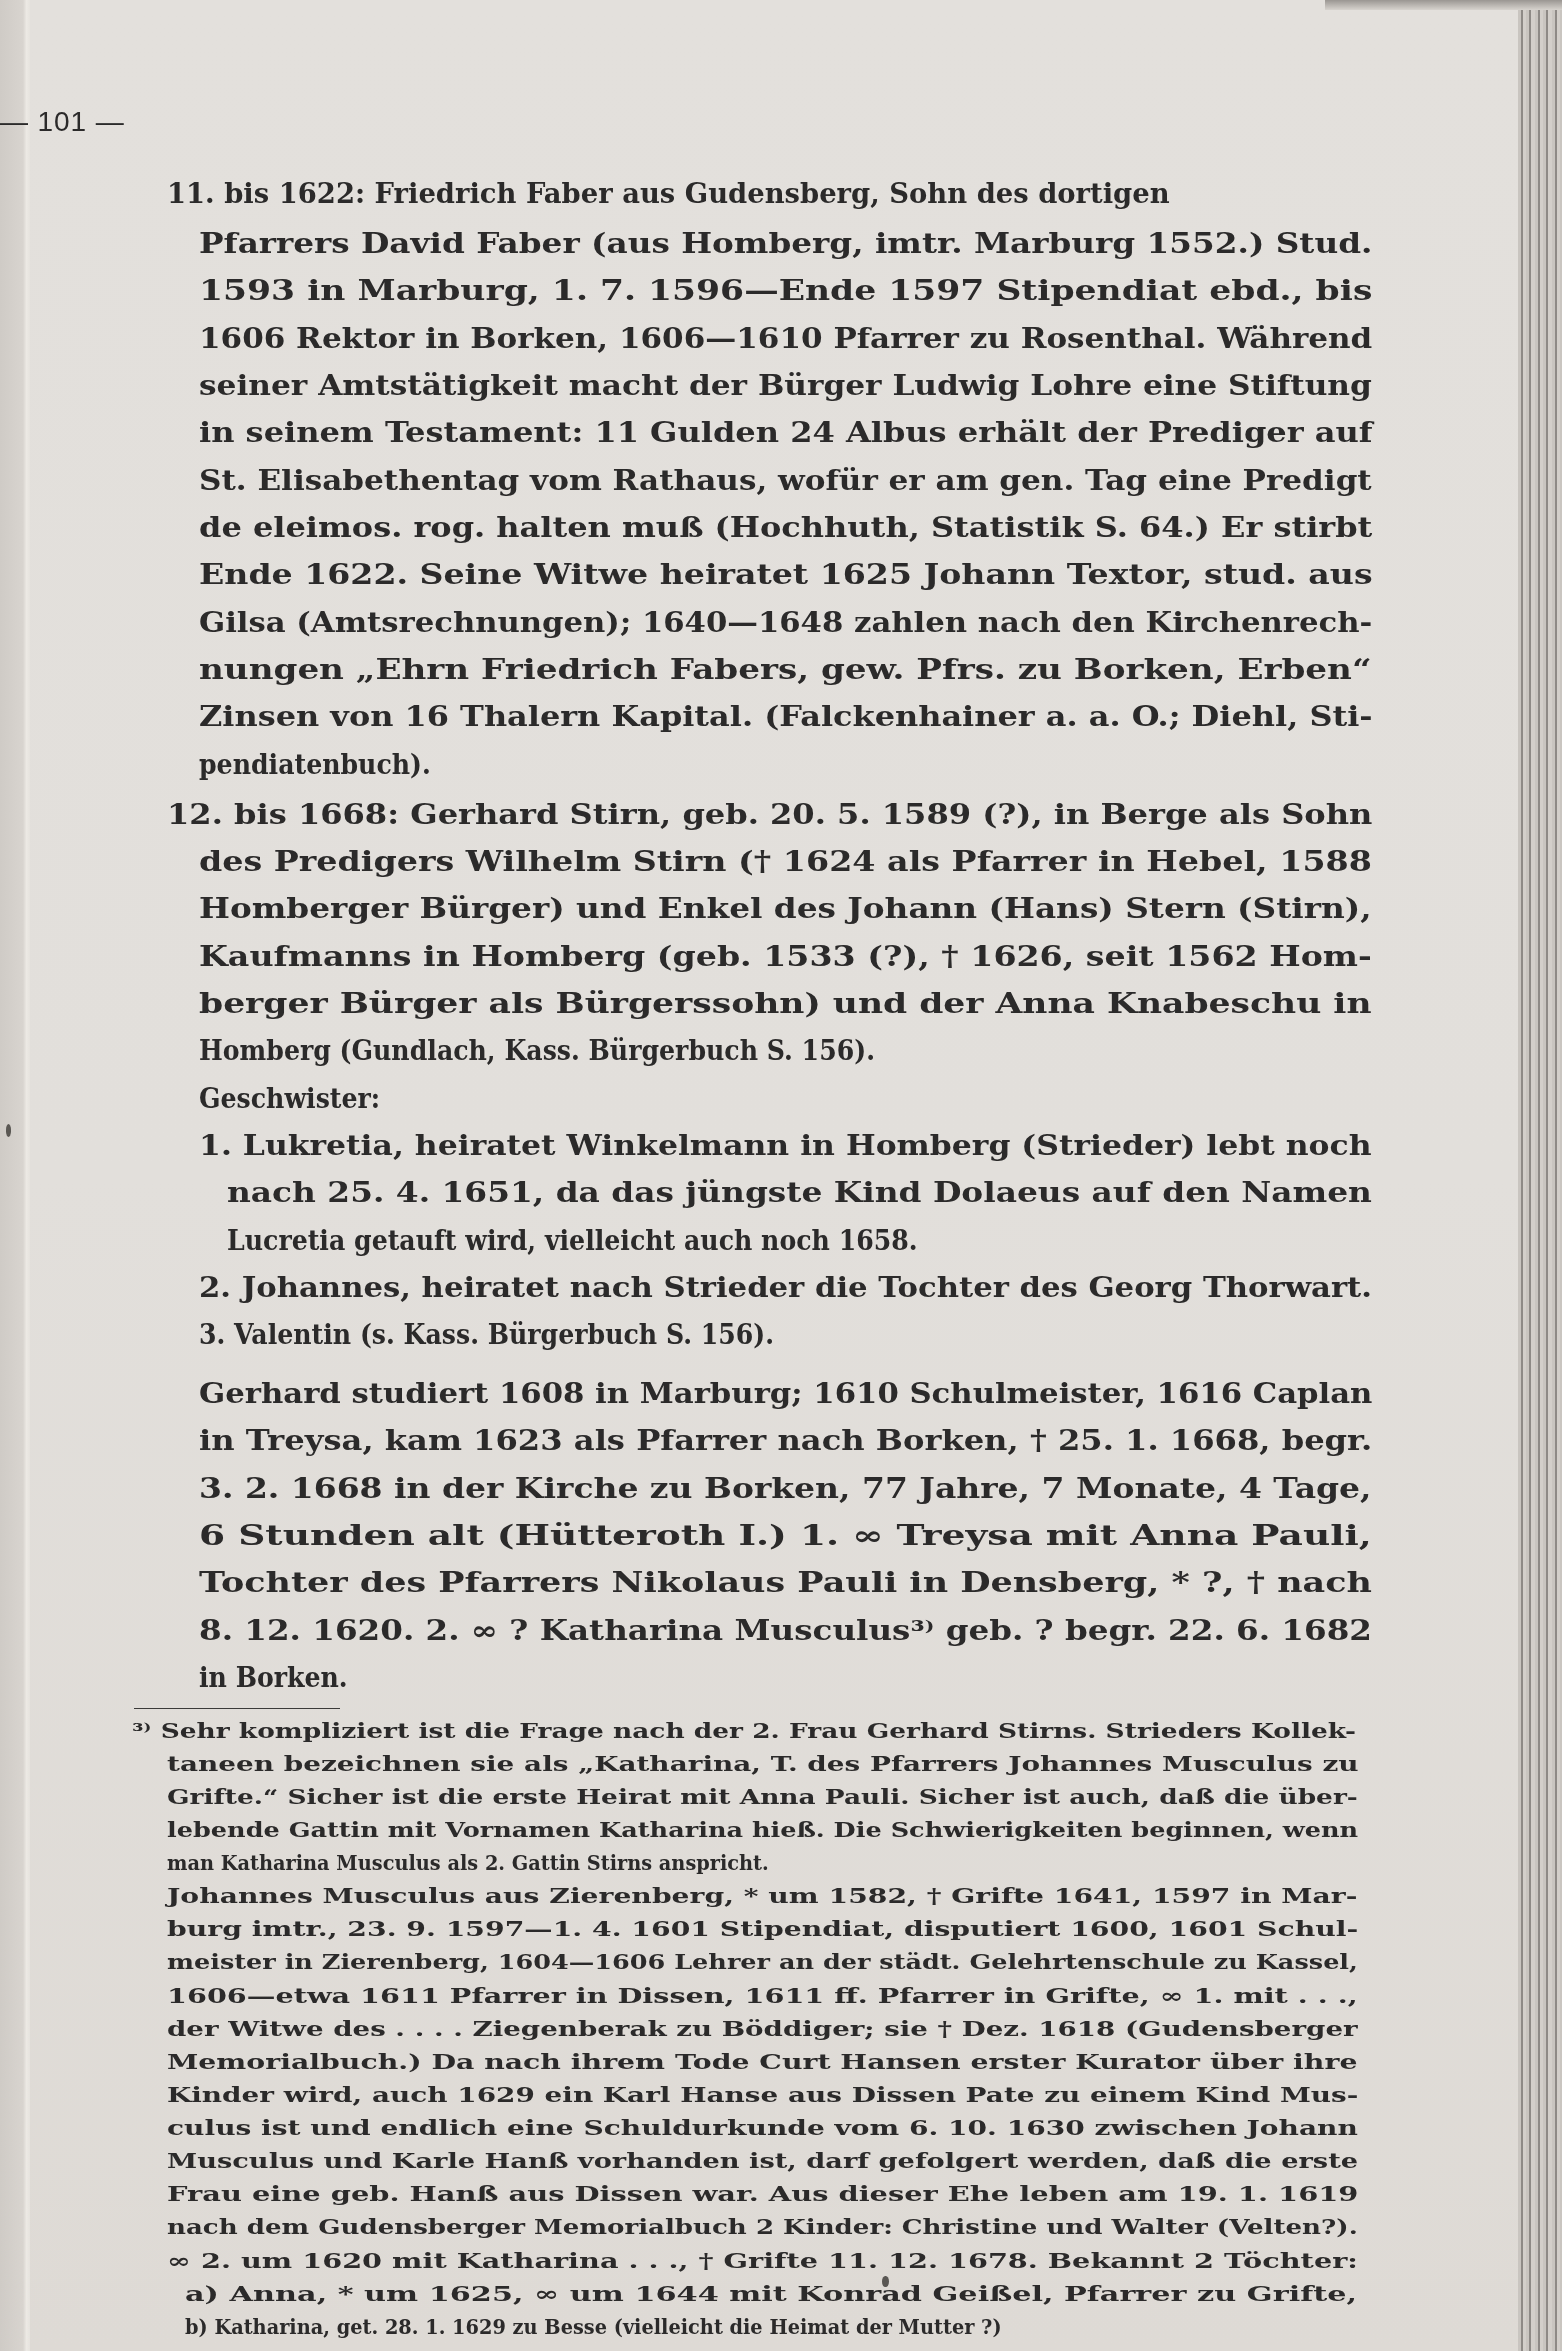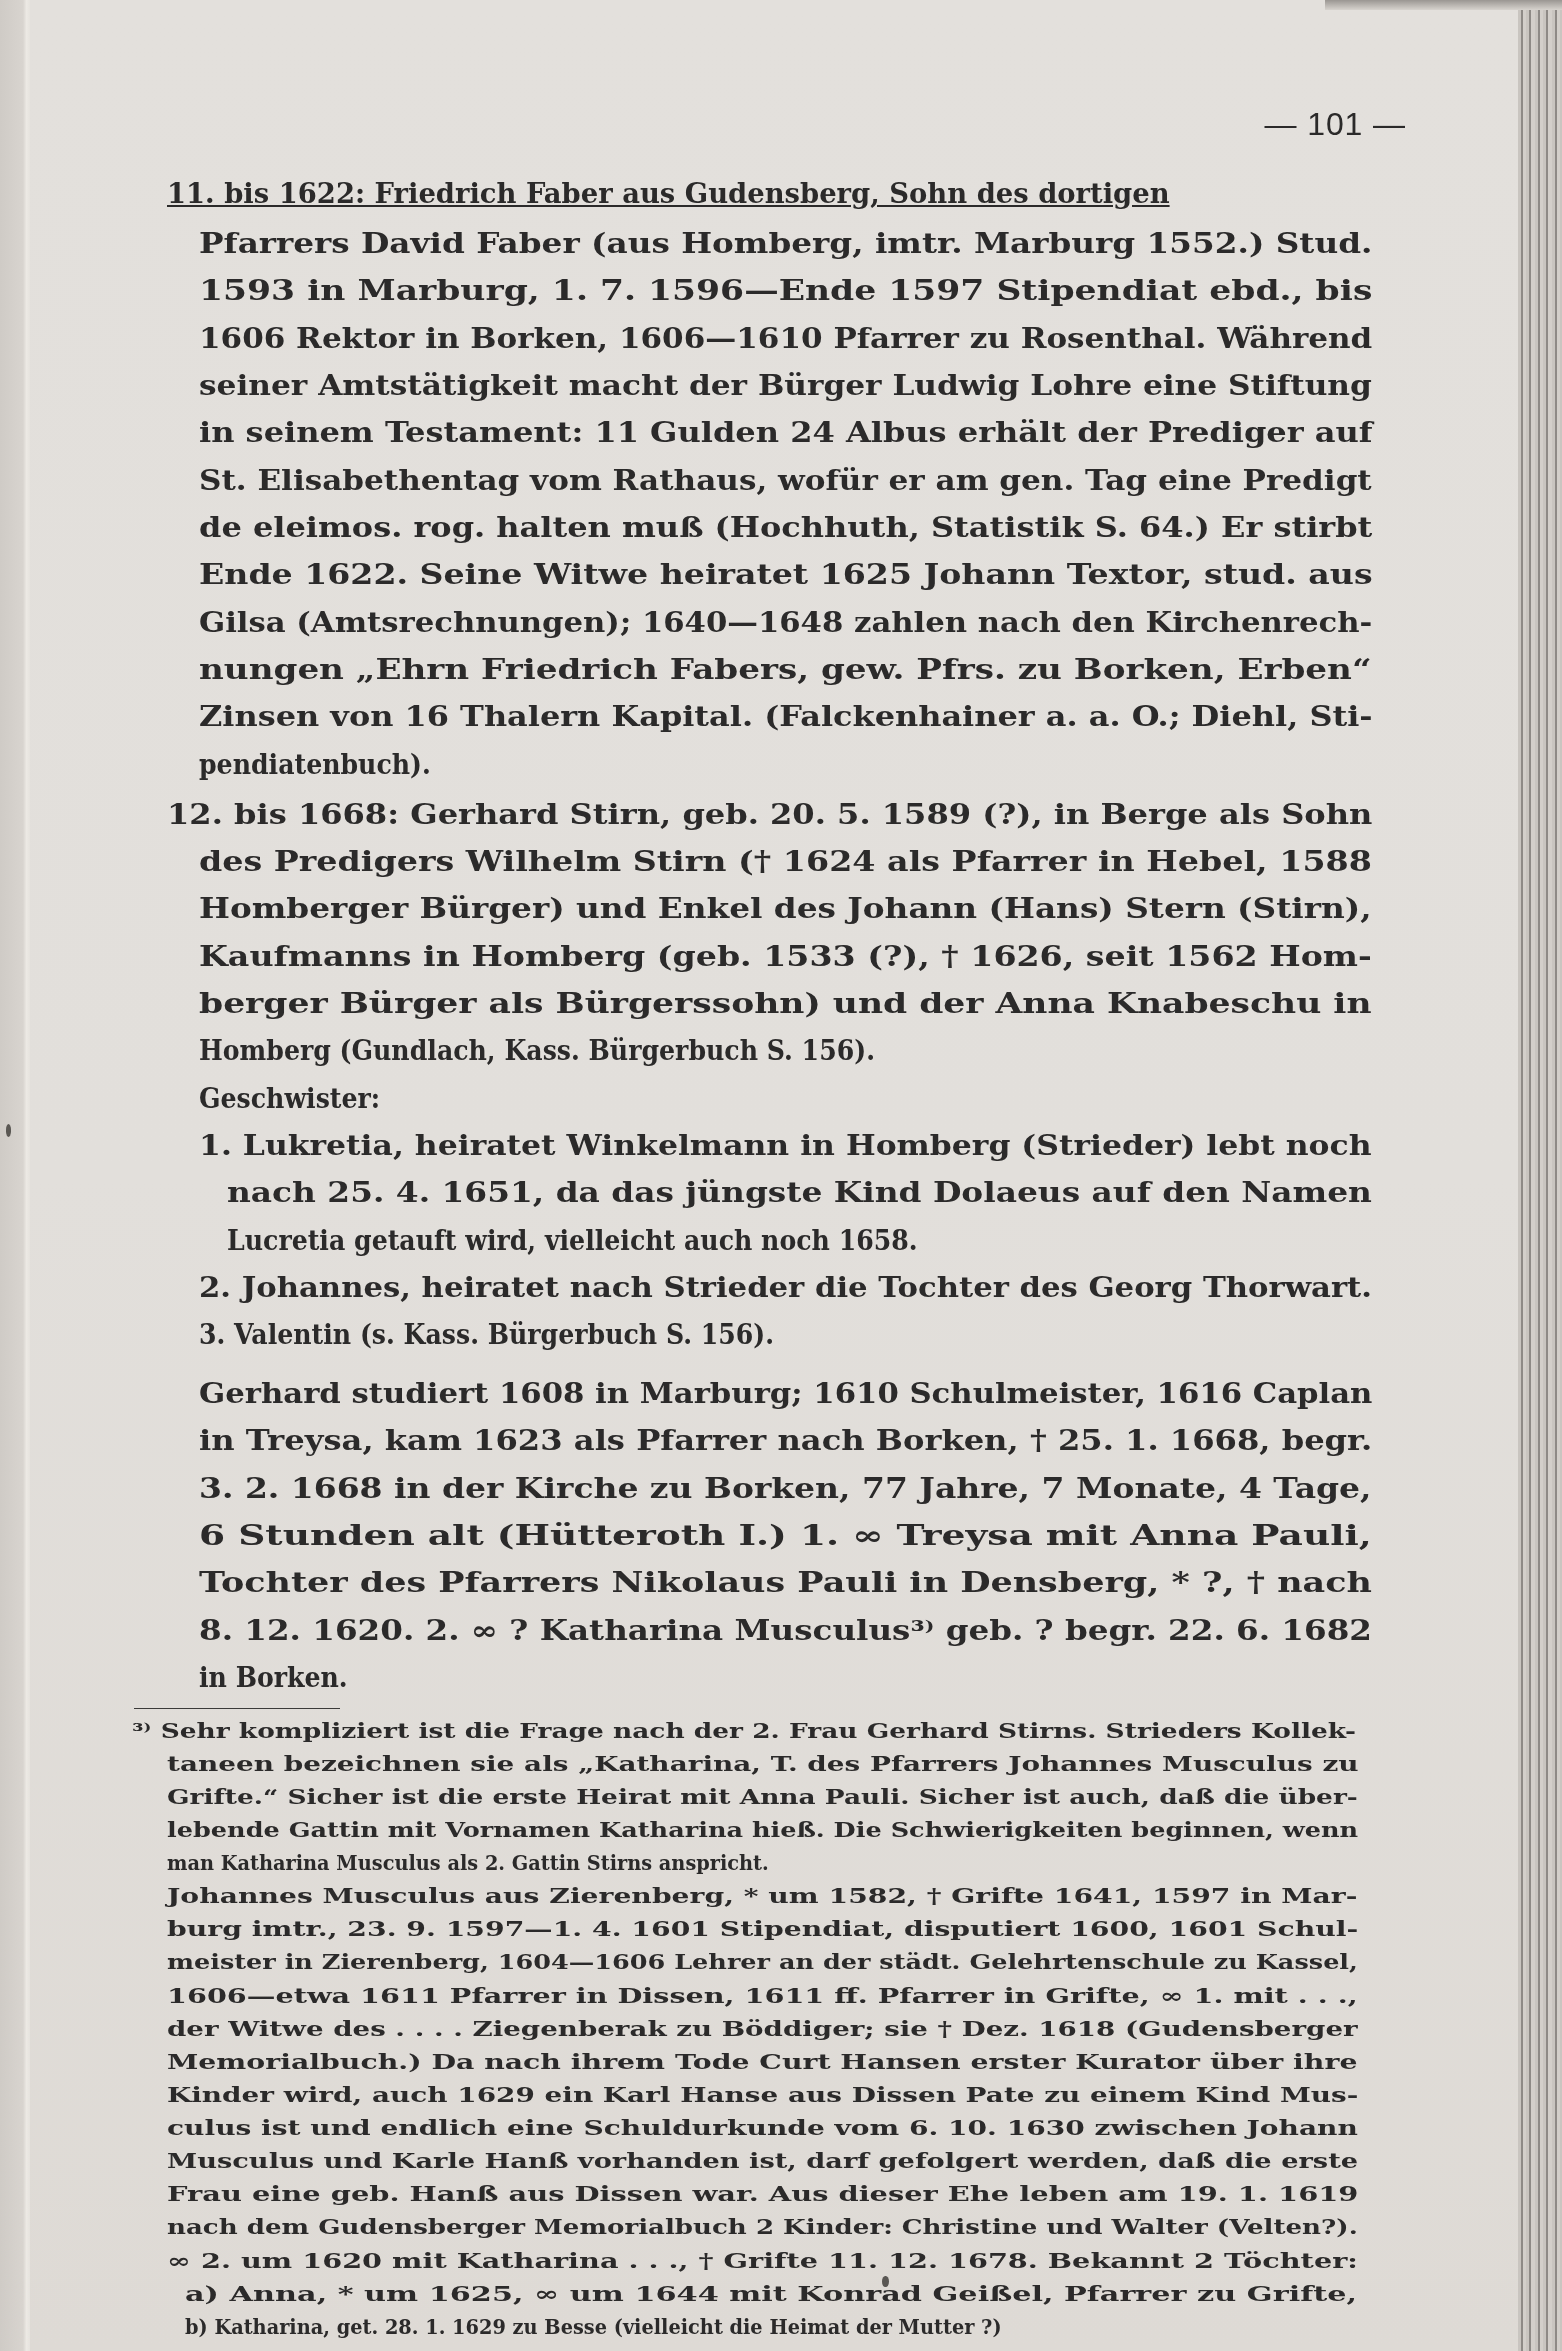--- a/index.html
+++ b/index.html
@@ -19,23 +19,23 @@
   }
   .right-edge {
     position: absolute; left: 1518px; top: 0; width: 44px; height: 2352px;
     background: repeating-linear-gradient(to right, #c9c5c0 0px, #c9c5c0 2.8px, #8e8a86 2.8px, #8e8a86 4.7px, #d3cfca 4.7px, #d3cfca 8.5px);
   }
   .top-edge {
     position: absolute; left: 1325px; top: 0; width: 238px; height: 9.5px;
     background: linear-gradient(to bottom, #9a9692, #d7d3ce);
   }
   .page-number {
-    position: absolute; left: 0; width: 1406px; top: 106px; text-align: right;
+    position: absolute; left: 0; width: 1406px; top: 106px; text-align: left;
     font-family: "Liberation Sans Narrow", "Liberation Sans", sans-serif;
-    font-size: 32px; letter-spacing: 0.9px;
+    font-size: 28px; letter-spacing: 0.9px;
   }
   .line {
     position: absolute; white-space: nowrap;
     font-family: "DejaVu Serif", serif;
     font-weight: bold;
     transform-origin: left top;
   }
   .body-line { font-size: 27.4px; }
   .foot-line { font-size: 21px; }
   .footnote-rule {
@@ -47,21 +47,21 @@
 </head>
 <body>
 
 <div class="left-edge"></div>
 <div class="page"></div>
 <div class="right-edge"></div>
 <div class="top-edge"></div>
 
 <div class="page-number">— 101 —</div>
 
-<div class="line body-line" style="left: 167px; top: 177px; width: 1208px; transform: scaleX(1); text-decoration: underline;">11. bis 1622: Friedrich Faber aus Gudensberg, Sohn des dortigen</div>
+<div class="line body-line" style="left: 167px; top: 177px; width: 1208px; transform: scaleX(1);">11. bis 1622: Friedrich Faber aus Gudensberg, Sohn des dortigen</div>
 <div class="line body-line" style="left: 199px; top: 227px; transform: scaleX(1.1931);">Pfarrers David Faber (aus Homberg, imtr. Marburg 1552.) Stud.</div>
 <div class="line body-line" style="left: 199px; top: 274px; transform: scaleX(1.2609);">1593 in Marburg, 1. 7. 1596—Ende 1597 Stipendiat ebd., bis</div>
 <div class="line body-line" style="left: 199px; top: 322px; transform: scaleX(1.1322);">1606 Rektor in Borken, 1606—1610 Pfarrer zu Rosenthal. Während</div>
 <div class="line body-line" style="left: 199px; top: 369px; transform: scaleX(1.1394);">seiner Amtstätigkeit macht der Bürger Ludwig Lohre eine Stiftung</div>
 <div class="line body-line" style="left: 199px; top: 416px; transform: scaleX(1.1695);">in seinem Testament: 11 Gulden 24 Albus erhält der Prediger auf</div>
 <div class="line body-line" style="left: 199px; top: 464px; transform: scaleX(1.1342);">St. Elisabethentag vom Rathaus, wofür er am gen. Tag eine Predigt</div>
 <div class="line body-line" style="left: 199px; top: 511px; transform: scaleX(1.1684);">de eleimos. rog. halten muß (Hochhuth, Statistik S. 64.) Er stirbt</div>
 <div class="line body-line" style="left: 199px; top: 558px; transform: scaleX(1.2105);">Ende 1622. Seine Witwe heiratet 1625 Johann Textor, stud. aus</div>
 <div class="line body-line" style="left: 199px; top: 606px; transform: scaleX(1.1199);">Gilsa (Amtsrechnungen); 1640—1648 zahlen nach den Kirchenrech-</div>
 <div class="line body-line" style="left: 199px; top: 653px; transform: scaleX(1.247);">nungen „Ehrn Friedrich Fabers, gew. Pfrs. zu Borken, Erben“</div>

